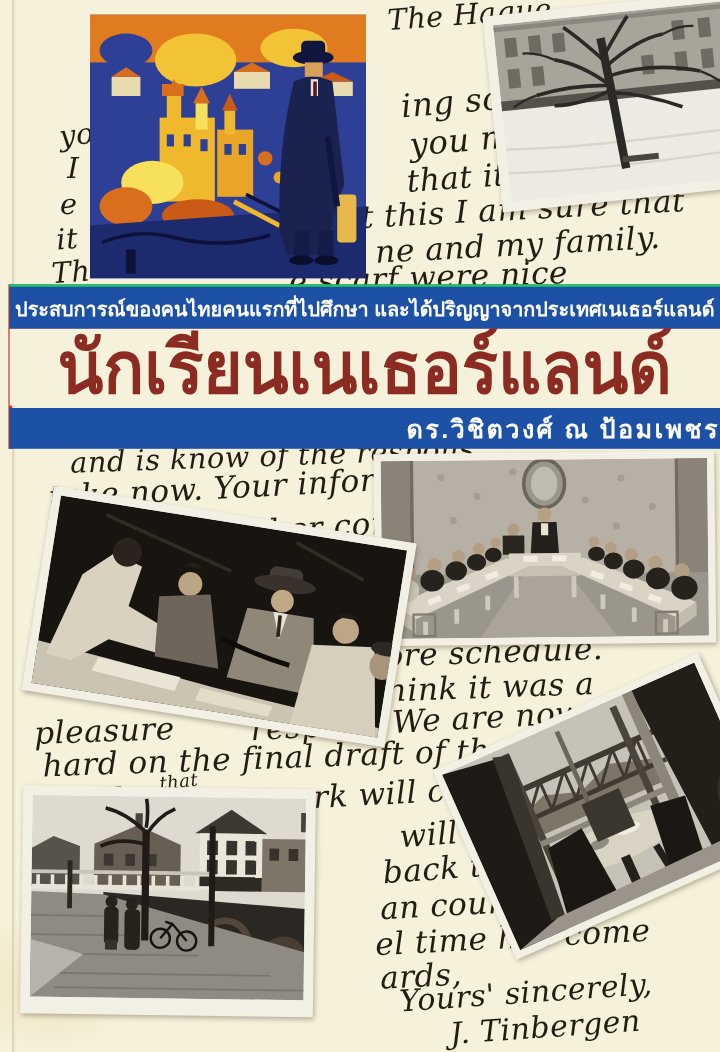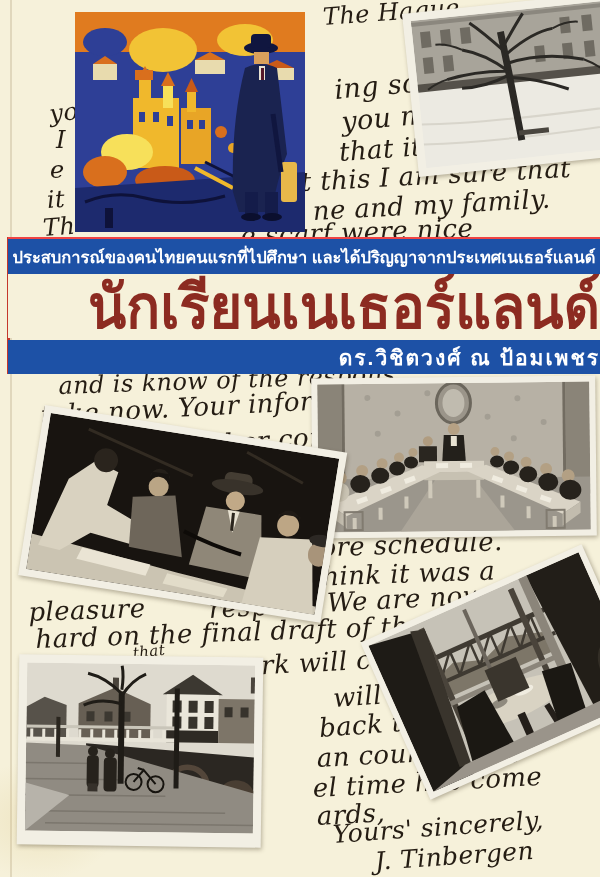--- a/index.html
+++ b/index.html
@@ -28,25 +28,25 @@
     box-shadow:1px 2px 4px rgba(60,50,30,.35);
     z-index:2;line-height:0;
   }
   .photo svg{display:block;}
   
   .banner{
     position:absolute;left:8px;right:0;z-index:3;
     display:flex;align-items:center;justify-content:center;
     color:#fff;font-weight:bold;
   }
-  #banner-subtitle{top:237px;height:35px;border-top:2px solid #ef4444;border-bottom:2px solid #c5372b;}
+  #banner-subtitle{top:237px;height:35px;border-top:2px solid #22c55e;border-bottom:2px solid #c5372b;}
   #banner-subtitle span{font-size:16.5px;letter-spacing:0;}
   #title-strip{
     position:absolute;left:8px;right:0;top:274px;height:64px;z-index:3;
-    display:flex;align-items:center;justify-content:flex-end;
+    display:flex;align-items:center;justify-content:center;
   }
   #title-strip span{
     font-size:56px;font-weight:800;letter-spacing:0px;
     transform:scaleY(1.08);
   }
   #banner-author{top:340px;height:34px;}
   #banner-author span{font-size:21px;letter-spacing:2px;}
   .red-vline{position:absolute;left:7px;top:237px;width:3px;height:137px;background:#c5372b;z-index:3;}
 </style>
 </head>

